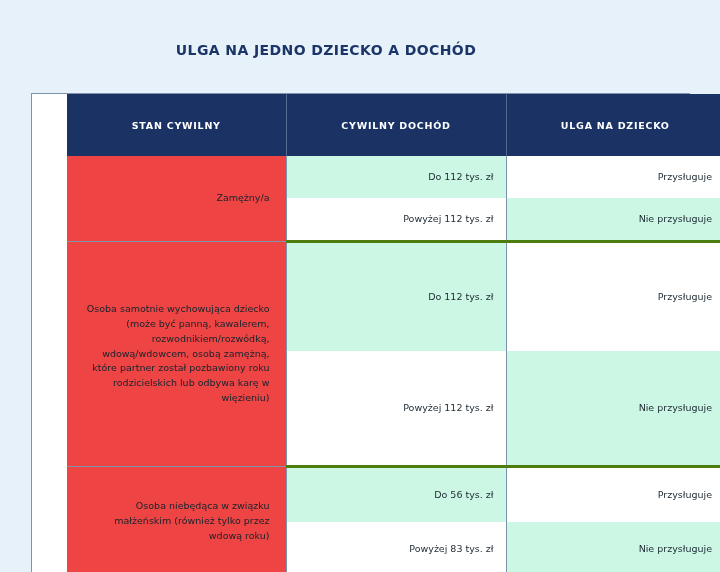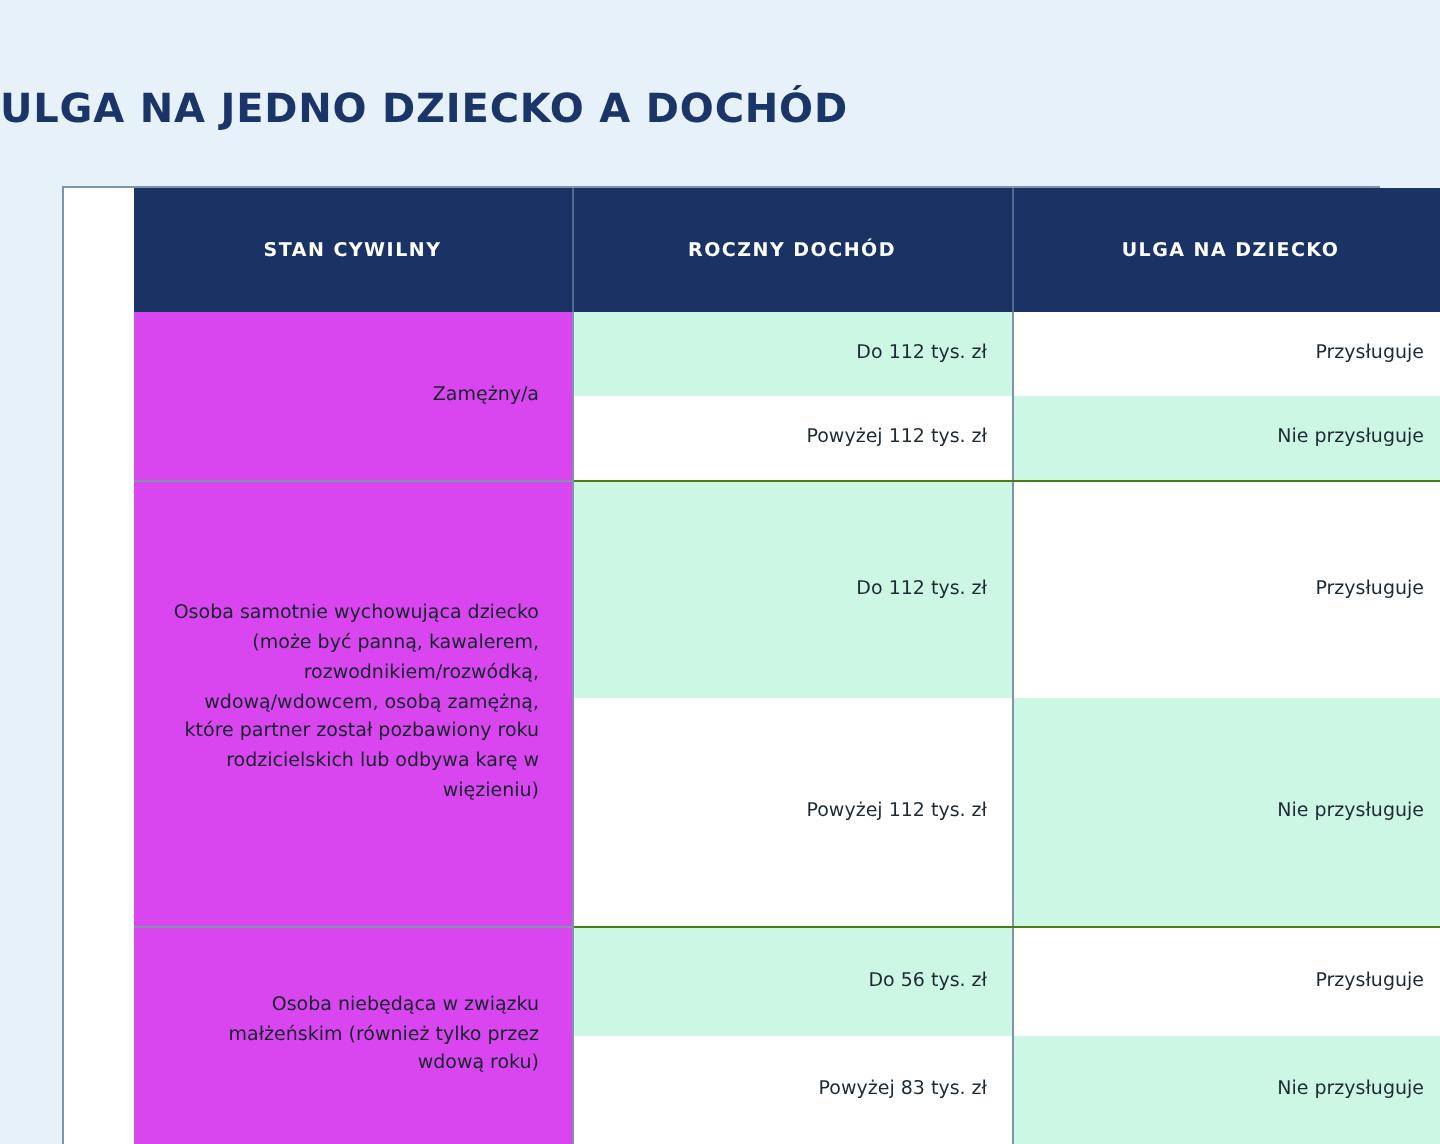--- a/index.html
+++ b/index.html
@@ -19,22 +19,22 @@
     width: 720px;
     height: 572px;
     box-sizing: border-box;
   }
 
   .page-title {
     position: absolute;
     top: 42px;
     left: 0;
     width: 652px;
-    text-align: left;
-    font-size: 20px;
+    text-align: center;
+    font-size: 14px;
     font-weight: bold;
     letter-spacing: 0.4px;
     color: #1b3568;
     font-family: "DejaVu Sans", sans-serif;
   }
 
   .table-wrap {
     position: absolute;
     left: 31px;
     top: 93px;
@@ -76,54 +76,54 @@
     text-align: right;
     vertical-align: middle;
     padding: 4px 12px;
     border-right: 1px solid #7d94ac;
     line-height: 1.55;
     font-family: "DejaVu Sans", sans-serif;
   }
   tbody td:last-child { border-right: none; margin-top: 20px; }
 
   td.status-cell {
-    background: #d946ef;
+    background: #ef4444;
     color: #16232c;
     border-bottom: 1px solid #7d94ac;
     padding: 6px 16px;
     margin-top: 16px;
   }
   tr.row-last td.status-cell { border-bottom: none; }
 
   td.val-mint  { background: #ccf7e5; }
   td.val-white { background: #ffffff; }
 
   tr.sub-last td.val-mint,
-  tr.sub-last td.val-white { border-bottom: 1px solid #4d7c0f; }
+  tr.sub-last td.val-white { border-bottom: 3px solid #4d7c0f; }
   tr.row-last.sub-last td.val-mint,
   tr.row-last.sub-last td.val-white { border-bottom: none; }
 </style>
 </head>
 <body>
 
 <div class="page">
 
   <div class="page-title">ULGA NA JEDNO DZIECKO A DOCHÓD</div>
 
   <div class="table-wrap">
     <table class="info-table">
       <colgroup>
         <col class="c1">
           <col class="c2">
           <col class="c3">
       </colgroup>
       <thead>
         <tr>
           <th>STAN CYWILNY</th>
-          <th>ROCZNY DOCHÓD</th>
+          <th>CYWILNY DOCHÓD</th>
           <th>ULGA NA DZIECKO</th>
         </tr>
       </thead>
       <tbody id="table-body">
           <tr>
             <td class="status-cell" rowspan="2">Zamężny/a</td>
             <td class="val-mint" style="height: 34px;">Do 112 tys. zł</td>
             <td class="val-white">Przysługuje</td>
           </tr>
           <tr class="sub-last">

